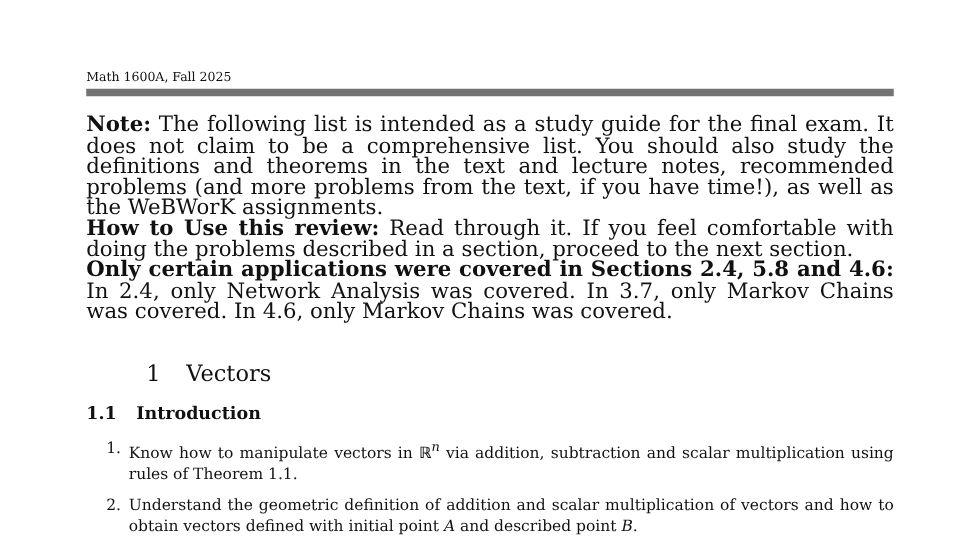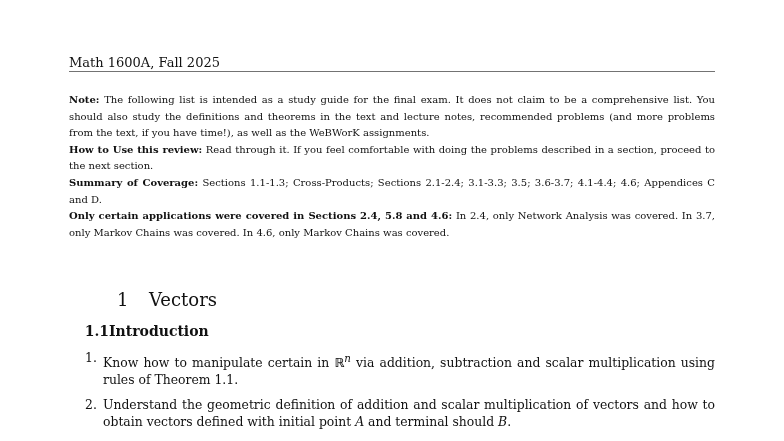--- a/index.html
+++ b/index.html
@@ -1,63 +1,62 @@
 <!DOCTYPE html>
 <html><head>
 <meta charset="utf-8">
 <style>
   html, body { margin: 0; padding: 0; background: #ffffff; }
   body { width: 784px; height: 441px; overflow: hidden; position: relative;
          font-family: "DejaVu Serif", "Liberation Serif", serif; color: #111; }
   .page { position: absolute; left: 69px; top: 0; width: 646px; }
   .header { position: absolute; top: 55px; left: 0; width: 646px; height: 16px;
-            border-bottom: 1px solid #737373; font-size: 13px; line-height: 14px; }
+            border-bottom: 6px solid #737373; font-size: 10px; line-height: 14px; }
   .header .left { position: absolute; left: 0; top: 1px; }
   .header .right { position: absolute; right: 0; top: 1px; }
   .body { position: absolute; top: 92px; left: 0; width: 646px;
-          font-size: 10px; line-height: 16.6px; text-align: justify; }
+          font-size: 17px; line-height: 16.6px; text-align: justify; }
   .para { margin: 0; }
   .para b { font-weight: bold; }
   .sec { position: absolute; top: 289px; left: 0; font-size: 18px; font-weight: normal; margin-left: 48px; }
   .sec .num { display: inline-block; width: 32px; }
   .subsec { position: absolute; top: 323px; left: 0; font-size: 14px; font-weight: bold; }
-  .subsec .num { display: inline-block; width: 40px; text-align: right; }
+  .subsec .num { display: inline-block; width: 40px; }
   .list { position: absolute; top: 350px; left: 16px; width: 630px; font-size: 12.4px;
           line-height: 16.6px; text-align: justify; margin: 0; padding: 0; list-style: none; }
   .list li { position: relative; padding-left: 18px; margin-bottom: 9px; }
   .list li .n { position: absolute; left: 0; top: 0; }
   .bbR { font-family: "DejaVu Sans", sans-serif; font-weight: bold; }
   i { font-style: italic; }
 </style>
 </head>
 <body>
 
 <div class="page">
   <div class="header">
     <span class="left">Math 1600A, Fall 2025</span>
   </div>
 
   <div class="body">
     <p class="para"><b>Note:</b><span> The following list is intended as a study guide for the final exam. It does not claim to be a comprehensive list. You should also study the definitions and theorems in the text and lecture notes, recommended problems (and more problems from the text, if you have time!), as well as the WeBWorK assignments.</span></p>
     <p class="para"><b>How to Use this review:</b><span> Read through it. If you feel comfortable with doing the problems described in a section, proceed to the next section.</span></p>
-    <p class="para"><b>Summary of Coverage:</b><span> Sections 1.1-1.3; Cross-Products; Sections 2.1-2.4; 3.1-3.3; 3.5; 3.6-3.7; 4.1-4.4; 4.6; Appendices C and D.</span></p>
     <p class="para"><b>Only certain applications were covered in Sections 2.4, 5.8 and 4.6:</b><span> In 2.4, only Network Analysis was covered. In 3.7, only Markov Chains was covered. In 4.6, only Markov Chains was covered.</span></p>
   </div>
 
   <div class="sec">
     <span class="num">1</span><span>Vectors</span>
   </div>
 
   <div class="subsec">
     <span class="num">1.1</span><span>Introduction</span>
   </div>
 
   <ol class="list">
     <li>
       <span class="n">1.</span>
-      <span>Know how to manipulate certain in </span><span class="bbR">ℝ</span><sup><i>n</i></sup><span> via addition, subtraction and scalar multiplication using rules of Theorem 1.1.</span>
+      <span>Know how to manipulate vectors in </span><span class="bbR">ℝ</span><sup><i>n</i></sup><span> via addition, subtraction and scalar multiplication using rules of Theorem 1.1.</span>
     </li>
     <li>
       <span class="n">2.</span>
-      <span>Understand the geometric definition of addition and scalar multiplication of vectors and how to obtain vectors defined with initial point </span><i>A</i><span> and terminal should </span><i>B</i><span>.</span>
+      <span>Understand the geometric definition of addition and scalar multiplication of vectors and how to obtain vectors defined with initial point </span><i>A</i><span> and described point </span><i>B</i><span>.</span>
     </li>
   </ol>
 </div>
 
 </body></html>

